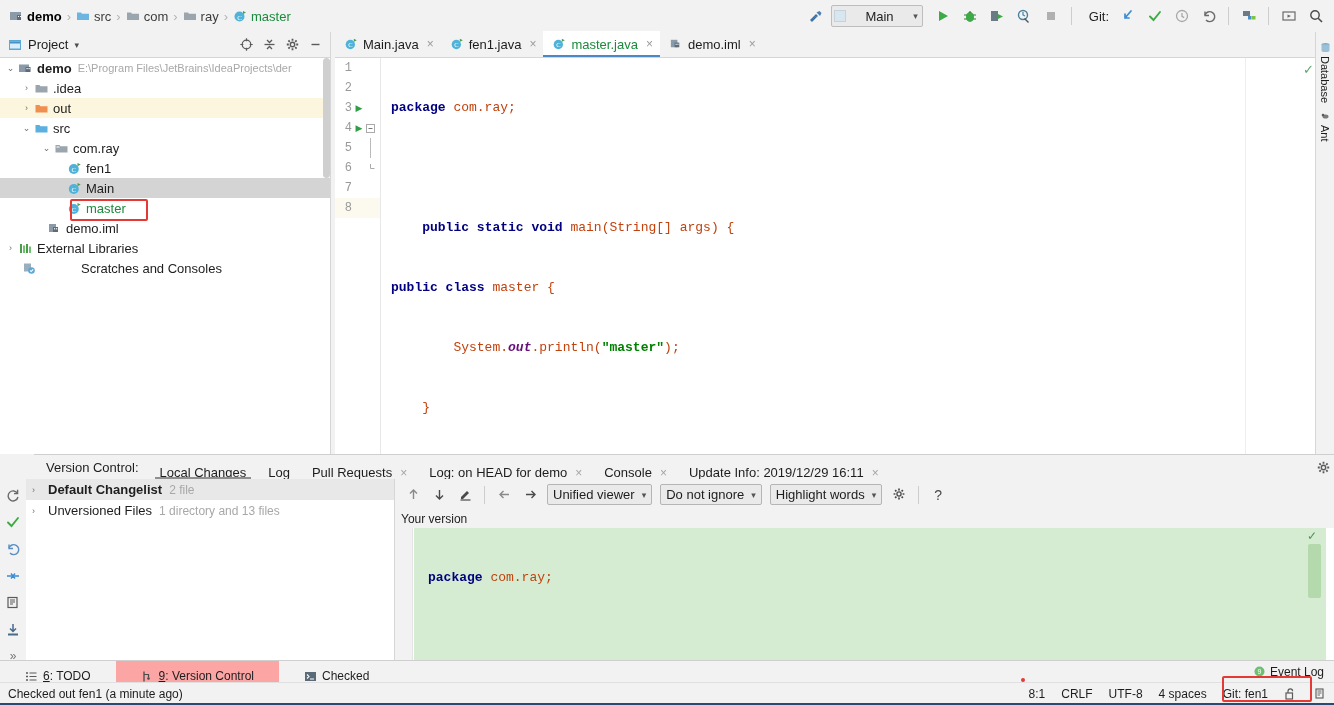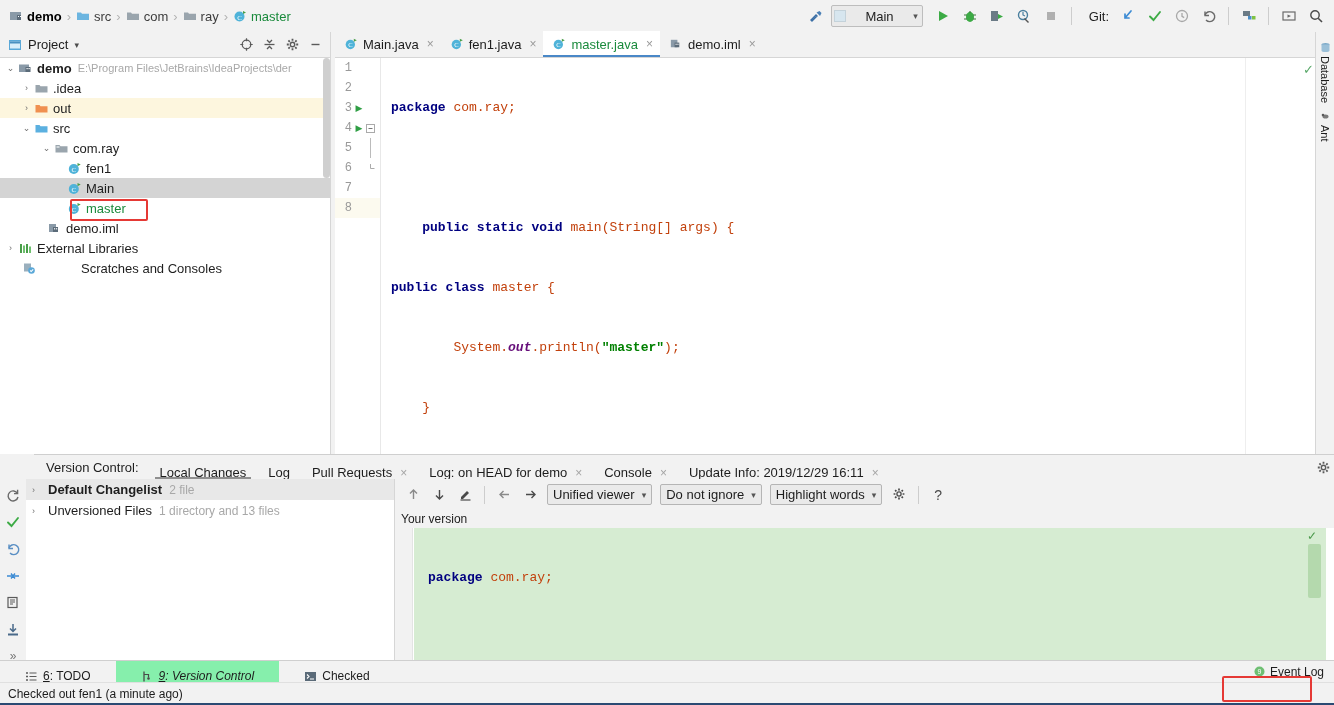--- a/index.html
+++ b/index.html
@@ -186,21 +186,21 @@
   .diff-scroll { position:absolute; right:8px; top:0; width:22px; height:100%; background:#d6ecd2;}
   .diff-scroll .thumb{ position:absolute; left:4px; top:16px; width:13px; height:54px; background:#b4d9ad; border-radius:2px;}
   .diff-scroll .chk{ position:absolute; left:3px; top:1px; color:#4e9a4e; font-size:12px;}
 
   
   .bottombar {
     position:absolute; left:0; top:660px; width:1334px; height:22px;
     background:#f2f2f2; display:flex; align-items:center; border-top:1px solid #cfcfcf;
   }
   .btab { height:22px; display:flex; align-items:flex-end; padding:0 25px; font-size:12px; gap:5px;}
-  .btab.active { background:#86efac;font-style:italic; }
+  .btab.active { background:#fca5a5; }
   .btab u { text-decoration:underline; }
   .eventlog { margin-left:auto; display:flex; align-items:center; gap:4px; padding-right:10px; font-size:12px; position:relative;}
 
   .statusbar {
     position:absolute; left:0; top:682px; width:1334px; height:23px;
     background:#f2f2f2; display:flex; align-items:center; padding-left:8px; font-size:12px;
     border-top:1px solid #e0e0e0;
   }
   .statusbar .right { margin-left:auto; display:flex; align-items:center; gap:16px; padding-right:8px; position:relative;}
   .statusbar .right .it { font-size:12px; }
@@ -880,18 +880,39 @@
             <circle cx="6.5" cy="6.5" r="5" fill="#6fbf73"></circle>
             <text x="6.5" y="9.2" font-size="7" font-family="Liberation Sans, sans-serif" fill="#fff" text-anchor="middle">9</text>
           </svg>
       </span>
       <span>Event Log</span>
     </div>
   </div>
 
   <div class="statusbar">
     <span>Checked out fen1 (a minute ago)</span>
+    <div class="right">
+      <span class="it">8:1</span>
+      <span class="it">CRLF</span>
+      <span class="it">UTF-8</span>
+      <span class="it">4 spaces</span>
+      <span class="it">Git: fen1</span>
+      <span>
+        <svg width="13" height="14" viewBox="0 0 13 14">
+            <path d="M4 6V4.2a2.3 2.3 0 0 1 4.6 0" stroke="#5a5a5a" stroke-width="1.2" fill="none"></path>
+            <rect x="2" y="6" width="6.5" height="6" fill="none" stroke="#5a5a5a" stroke-width="1.2"></rect>
+          </svg>
+      </span>
+      <span>
+        <svg width="13" height="14" viewBox="0 0 13 14">
+            <rect x="3" y="2" width="7" height="9" fill="none" stroke="#5a5a5a" stroke-width="1.1"></rect>
+            <path d="M4.5 4h4M4.5 6h4M4.5 8h2.5" stroke="#5a5a5a" stroke-width="0.9"></path>
+          </svg>
+      </span>
+
+      <div class="redbox" style="left:-8px; top:-9px; width:0; height:0;"></div>
+    </div>
   </div>
 
   <div class="redbox" style="left:1222px; top:676px; width:90px; height:26px;"></div>
 
   <div class="bluebar"></div>
 </div>
 
 </body></html>

